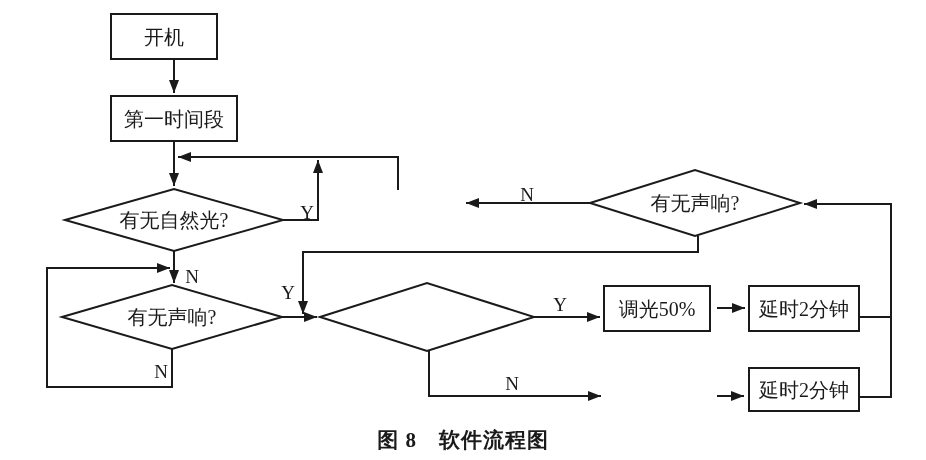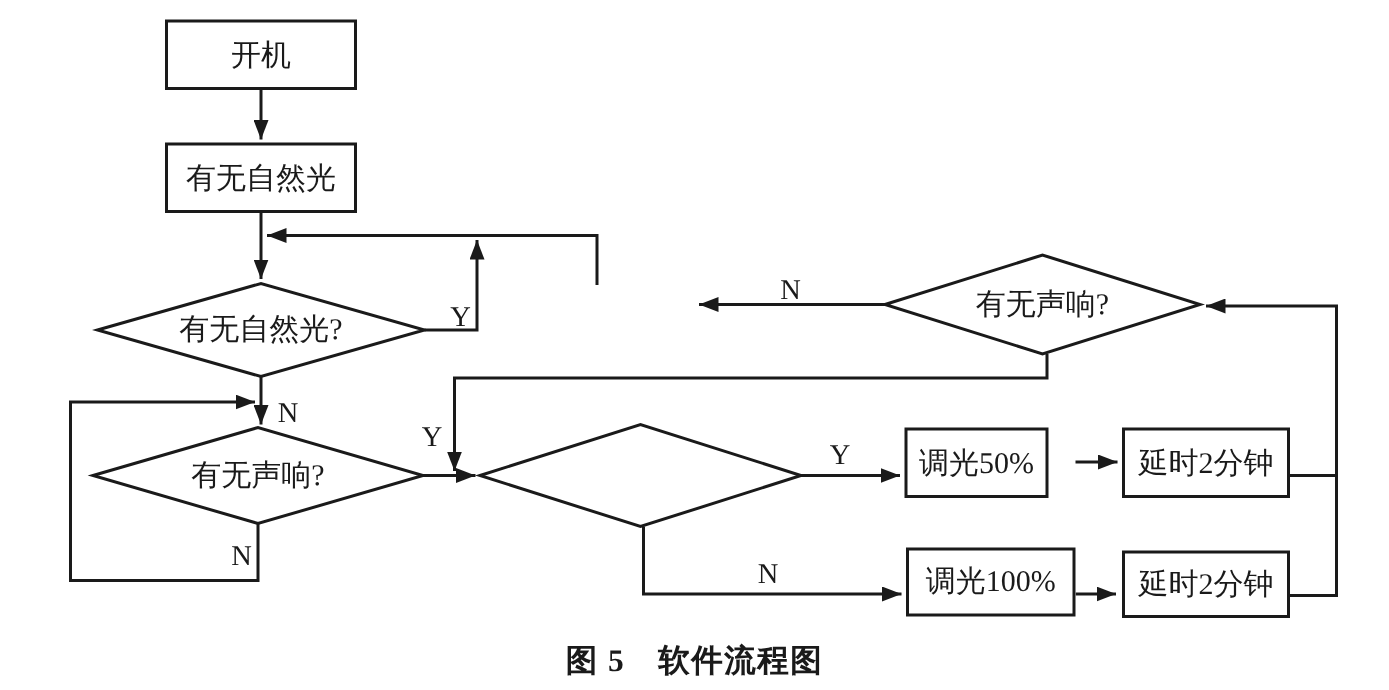--- a/index.html
+++ b/index.html
@@ -43,24 +43,24 @@
   }
   .caption {
     position: absolute;
     left: 0; top: 426px; width: 926px;
     text-align: center;
     font-size: 21px;
     font-weight: bold;
     letter-spacing: 1px;
   }
   
-  .n-power  { left:110px; top:13px;  width:128px; height:47px; }
+  .n-power  { left:110px; top:13px;  width:108px; height:47px; }
   .n-init   { left:110px; top:95px;  width:128px; height:47px; }
   .n-off    { left:333px; top:190px; width:129px; height:47px; }
-  .n-dim50  { left:603px; top:285px; width:96px; height:47px; }
+  .n-dim50  { left:603px; top:285px; width:108px; height:47px; }
   .n-delaya { left:748px; top:285px; width:112px; height:47px; }
   .n-dim100 { left:604px; top:365px; width:113px; height:46px; }
   .n-delayb { left:748px; top:367px; width:112px; height:45px; }
   
   .t-d1 { left:84px;  top:200px; width:180px; height:40px; }
   .t-d2 { left:82px;  top:297px; width:180px; height:40px; }
   .t-d3 { left:327px; top:297px; width:200px; height:40px; }
   .t-d4 { left:605px; top:183px; width:180px; height:40px; }
   
   .l-y1 { left:307px; top:212px; }
@@ -99,33 +99,32 @@
     <polyline points="860,397 891,397 891,204 804,204" fill="none" stroke="#1a1a1a" stroke-width="2" marker-end="url(#arr)"></polyline>
     <polyline points="590,203 466,203" fill="none" stroke="#1a1a1a" stroke-width="2" marker-end="url(#arr)"></polyline>
 
     <polygon points="65,220 174,189 283,220 174,251" fill="#ffffff" stroke="#1a1a1a" stroke-width="2"></polygon>
     <polygon points="62,317 172,285 282,317 172,349" fill="#ffffff" stroke="#1a1a1a" stroke-width="2"></polygon>
     <polygon points="320,317 427,283 534,317 427,351" fill="#ffffff" stroke="#1a1a1a" stroke-width="2"></polygon>
     <polygon points="590,203 695,170 800,203 695,236" fill="#ffffff" stroke="#1a1a1a" stroke-width="2"></polygon>
   </svg>
 
   <div class="node n-power">开机</div>
-  <div class="node n-init">有无自然光</div>
+  <div class="node n-init">第一时间段</div>
   <div class="node n-dim50">调光50%</div>
   <div class="node n-delaya">延时2分钟</div>
-  <div class="node n-dim100">调光100%</div>
   <div class="node n-delayb">延时2分钟</div>
 
   <div class="dtext t-d1">有无自然光?</div>
   <div class="dtext t-d2">有无声响?</div>
   <div class="dtext t-d4">有无声响?</div>
 
   <span class="elabel l-y1">Y</span>
   <span class="elabel l-n1">N</span>
   <span class="elabel l-y2">Y</span>
   <span class="elabel l-n2">N</span>
   <span class="elabel l-y3">Y</span>
   <span class="elabel l-n3">N</span>
   <span class="elabel l-n4">N</span>
 
-  <div class="caption">图 5　软件流程图</div>
+  <div class="caption">图 8　软件流程图</div>
 
 </div>
 
 </body></html>

